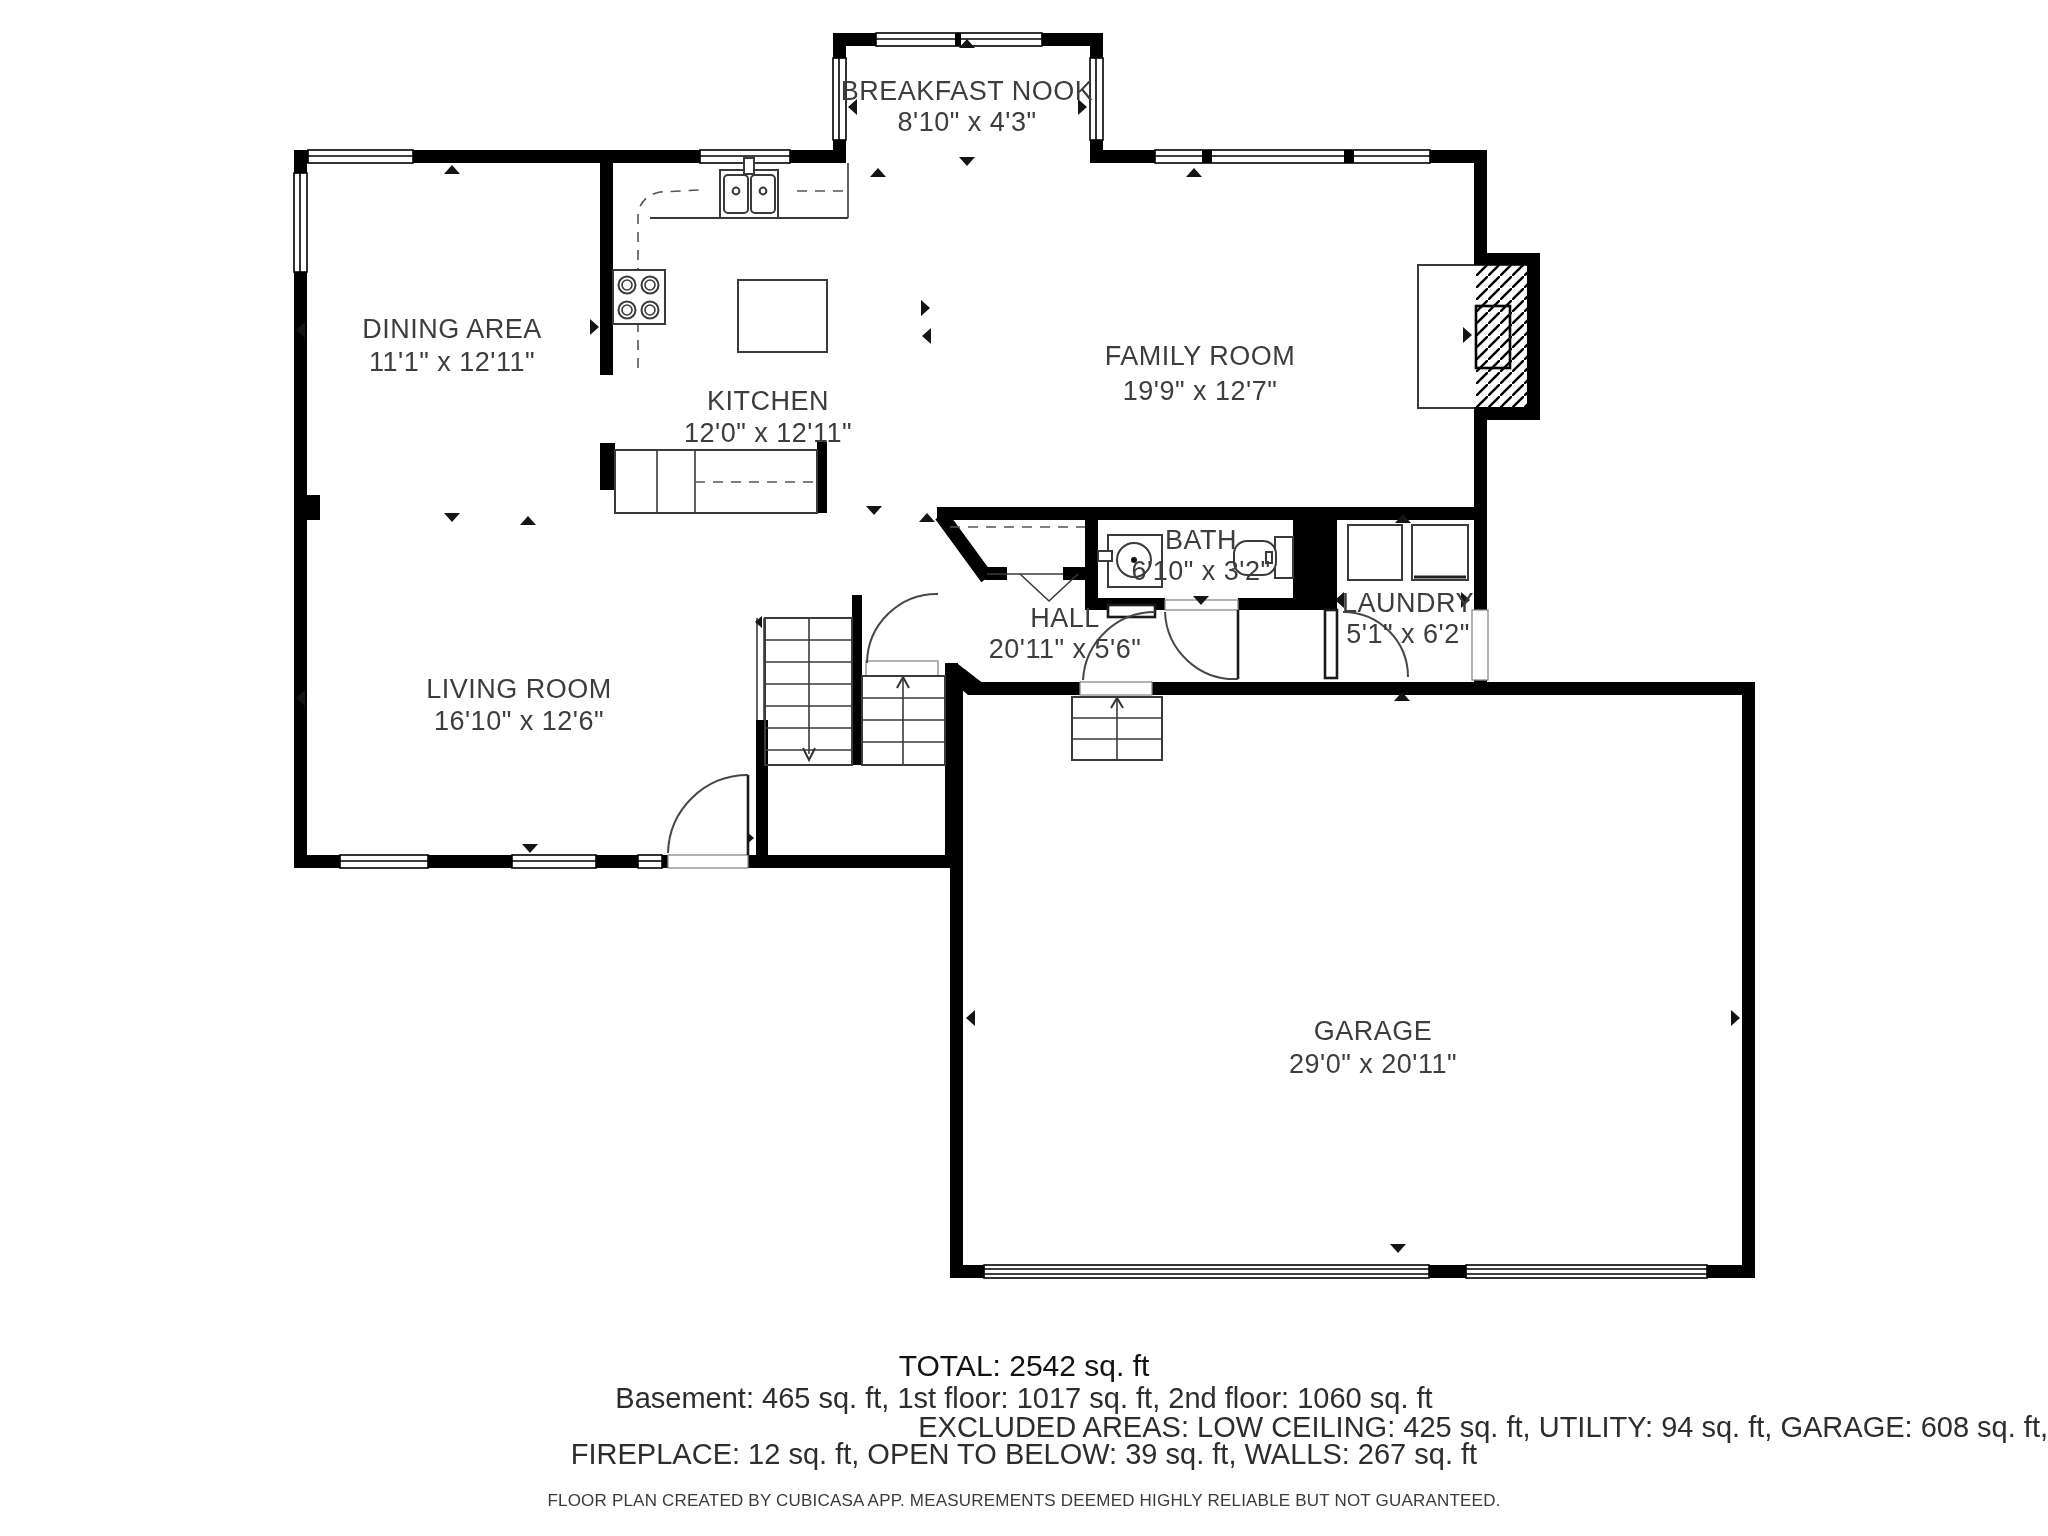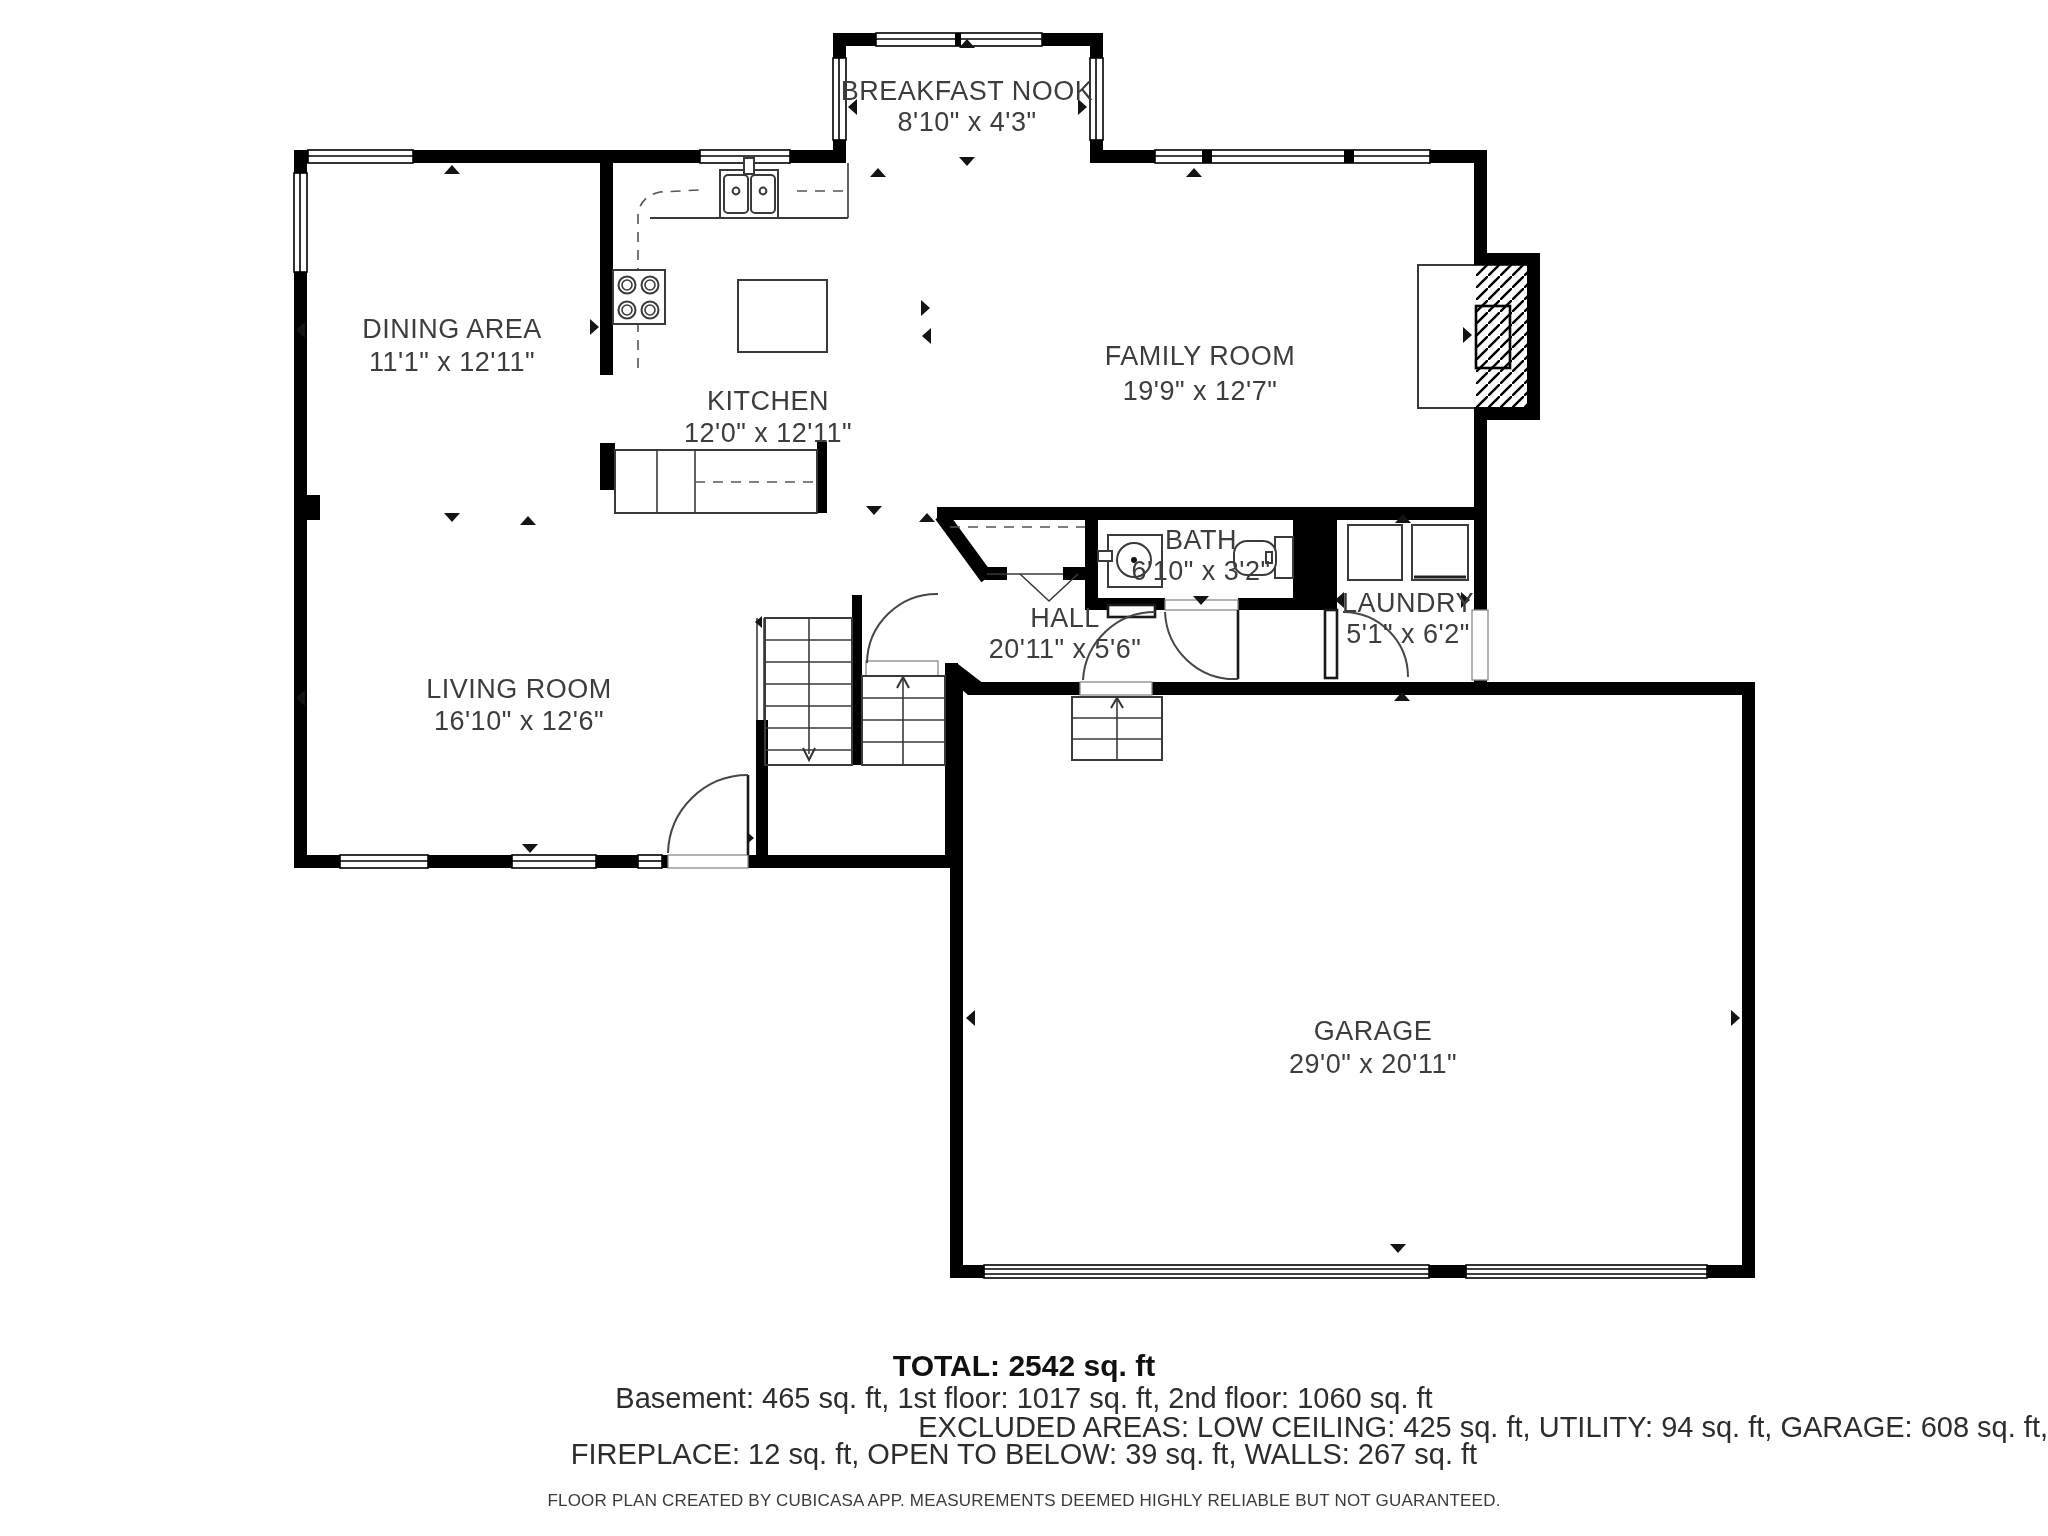--- a/index.html
+++ b/index.html
@@ -15,21 +15,21 @@
   .winline{stroke:#000;stroke-width:1.6;}
   .thr{fill:#ffffff;stroke:#8a8a8a;stroke-width:1.3;}
   .leaf{stroke:#1a1a1a;stroke-width:2.6;fill:#ffffff;}
   .arc{fill:none;stroke:#474747;stroke-width:2;}
   .dash{fill:none;stroke:var(--dash);stroke-width:1.6;stroke-dasharray:10 8;}
   .arrow{fill:#141414;stroke:none;}
   .openarrow{fill:none;stroke:#333;stroke-width:2;}
   text.room{font-family:"Liberation Sans", sans-serif;font-size:27px;fill:var(--text);
             text-anchor:middle;letter-spacing:0.5px;}
   .summary{position:absolute;left:0;width:100%;text-align:center;color:#2d2d2d;}
-  .summary.total{font-size:30px;font-weight:bold;color:#111;}
+  .summary.total{font-size:30px;font-weight:normal;color:#111;}
   .summary.line{font-size:29px;}
   .summary.foot{font-size:17px;color:#3a3a3a;letter-spacing:0.2px;}
 </style>
 </head>
 <body>
 
 <svg viewBox="0 0 2048 1536" width="2048" height="1536">
   <defs>
     <pattern id="hatch" patternUnits="userSpaceOnUse" width="12" height="12">
       <line x1="0" y1="12" x2="12" y2="0" stroke="#000" stroke-width="2.4"></line>

